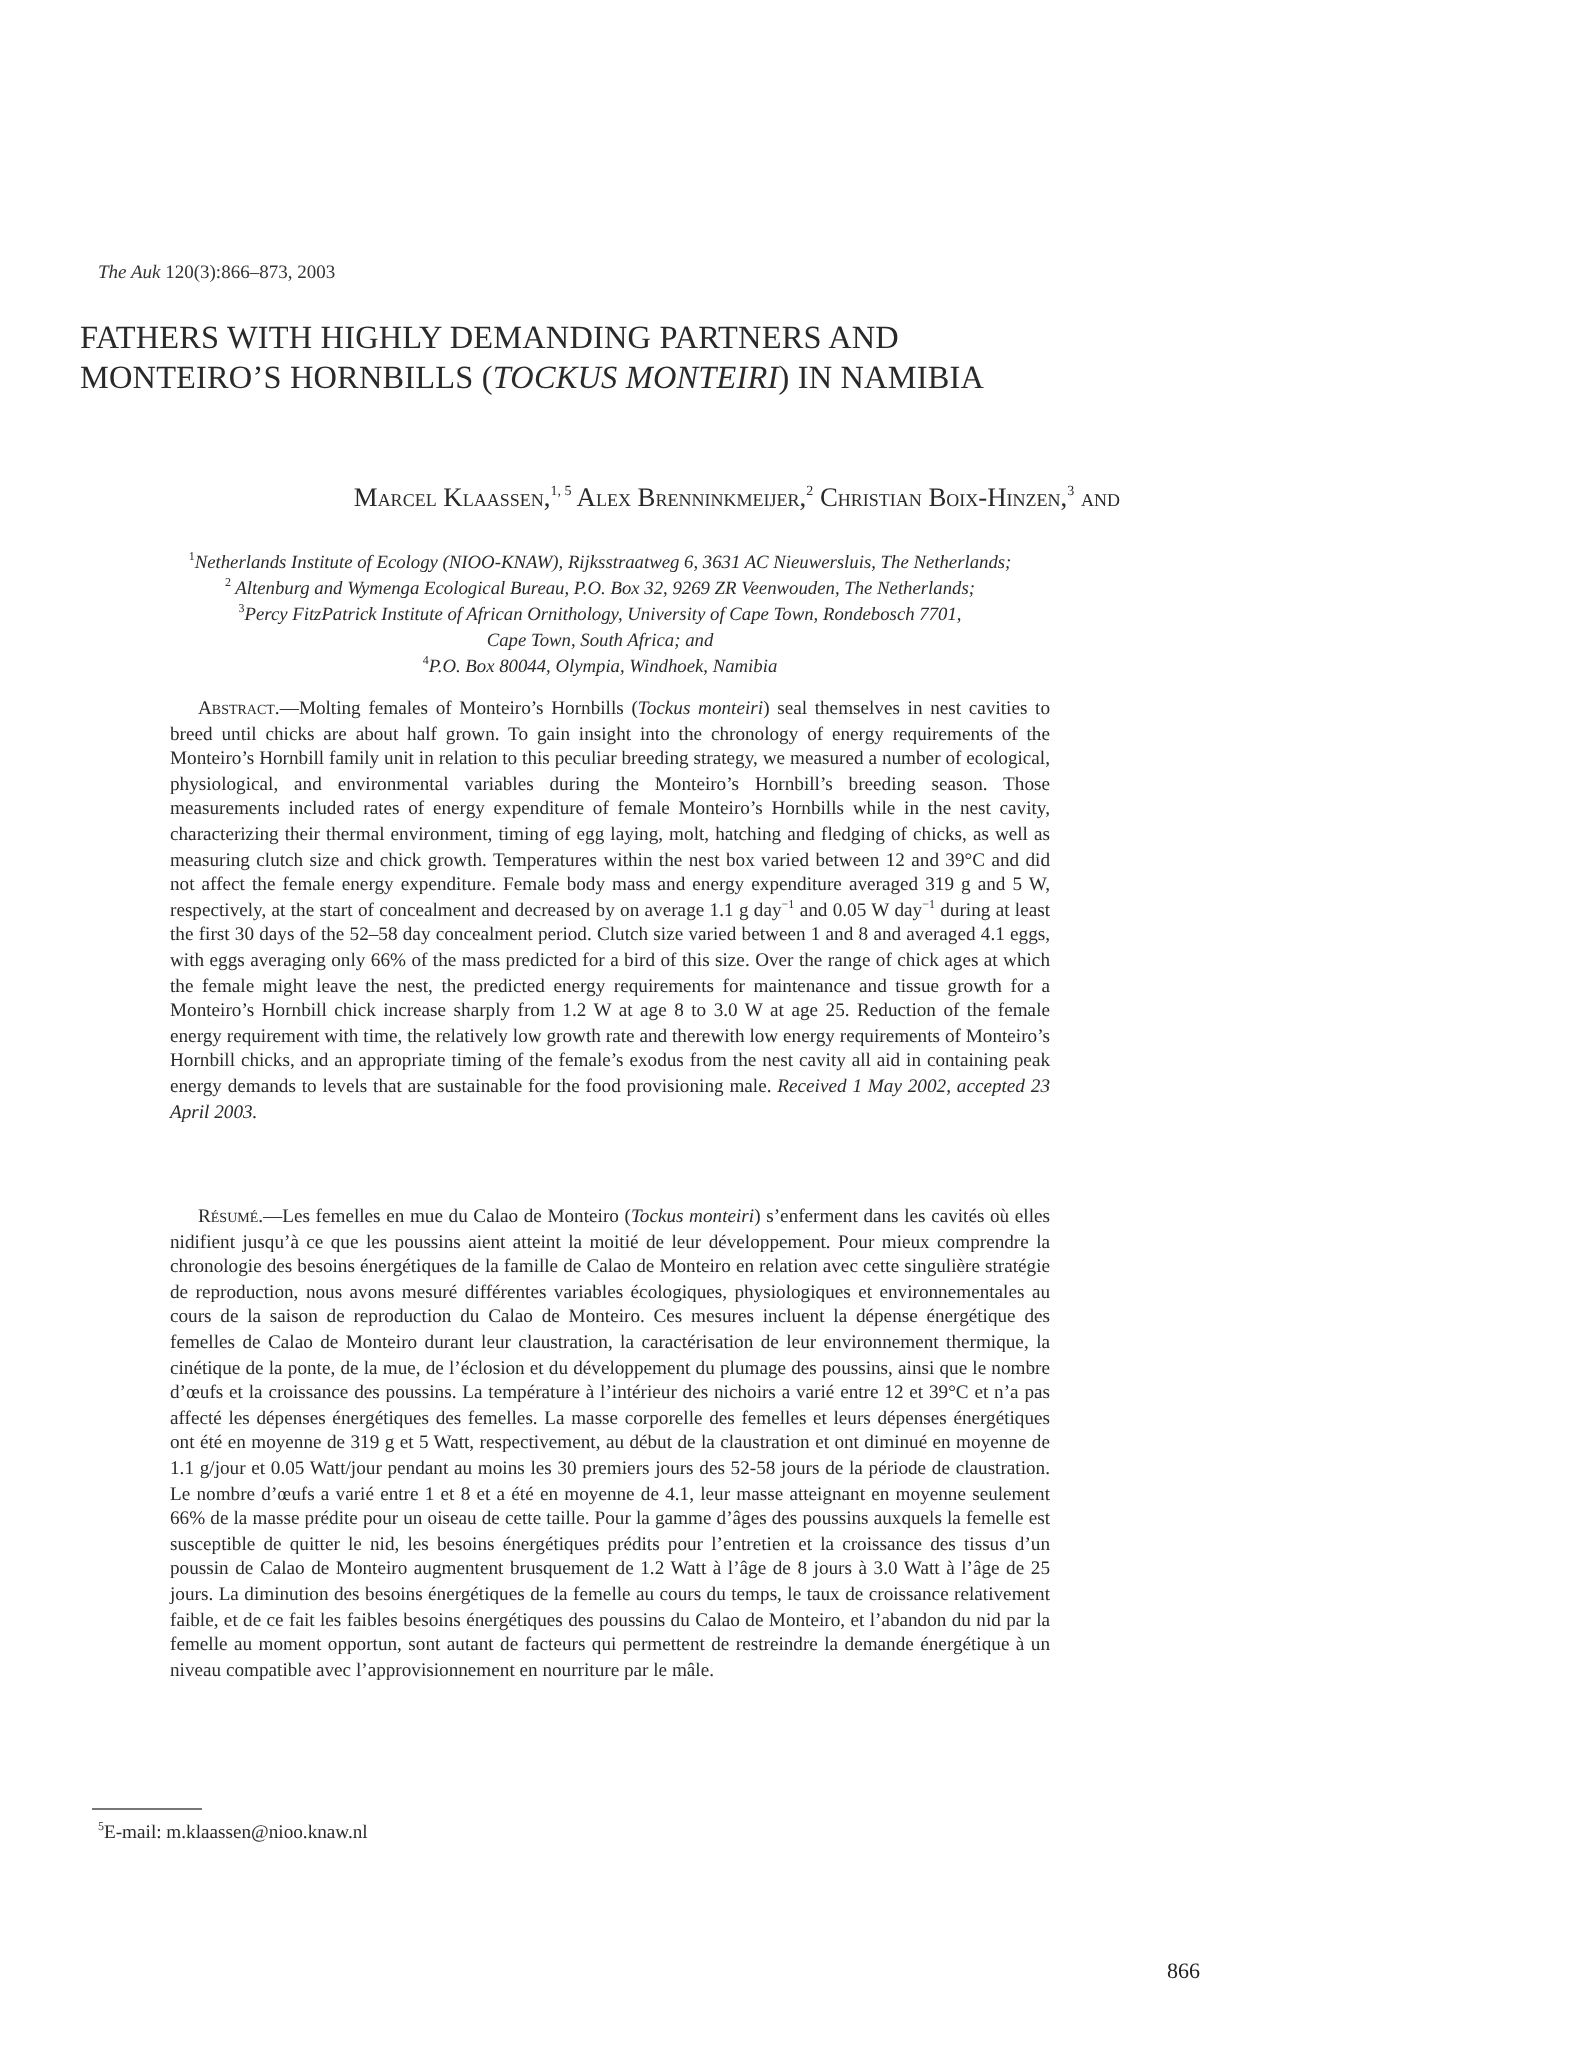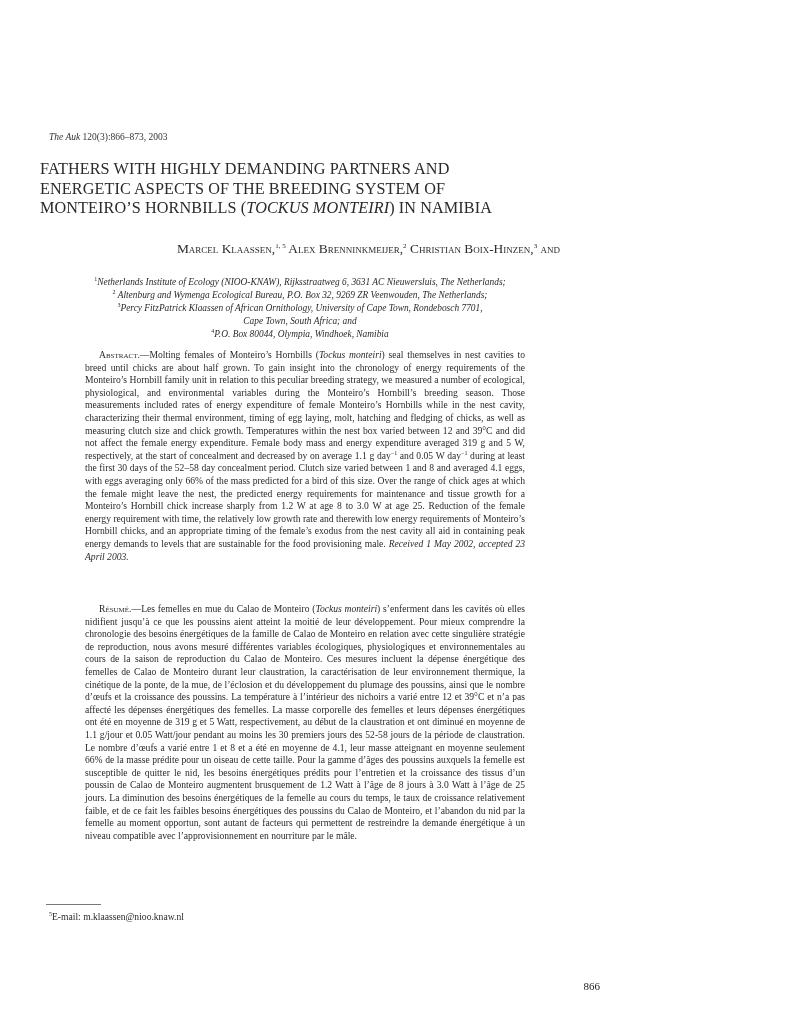--- a/index.html
+++ b/index.html
@@ -31,37 +31,36 @@
 </style>
 </head>
 <body>
 
 <div class="page">
 
   <div class="citation"><i>The Auk</i><span> 120(3):866–873, 2003</span></div>
 
   <div class="title">
     <div>FATHERS WITH HIGHLY DEMANDING PARTNERS AND</div>
-    <div>ENERGETIC ASPECTS OF THE BREEDING SYSTEM OF</div>
     <div><span>MONTEIRO’S HORNBILLS (</span><i>TOCKUS MONTEIRI</i><span>) IN NAMIBIA</span></div>
   </div>
 
   <div class="authors">
     <div>
       <span>Marcel Klaassen,</span><sup>1, 5</sup>
       <span>Alex Brenninkmeijer,</span><sup>2</sup>
       <span>Christian Boix-Hinzen,</span><sup>3</sup>
       <span>and</span>
     </div>
   </div>
 
   <div class="affils">
     <div><sup>1</sup><span>Netherlands Institute of Ecology (NIOO-KNAW), Rijksstraatweg 6, 3631 AC Nieuwersluis, The Netherlands;</span></div>
     <div><sup>2</sup><span> Altenburg and Wymenga Ecological Bureau, P.O. Box 32, 9269 ZR Veenwouden, The Netherlands;</span></div>
-    <div><sup>3</sup><span>Percy FitzPatrick Klaassen of African Ornithology, University of Cape Town, Rondebosch 7701,</span></div>
+    <div><sup>3</sup><span>Percy FitzPatrick Institute of African Ornithology, University of Cape Town, Rondebosch 7701,</span></div>
     <div><span>Cape Town, South Africa; and</span></div>
     <div><sup>4</sup><span>P.O. Box 80044, Olympia, Windhoek, Namibia</span></div>
   </div>
 
   <p class="para abstract"><span class="lead">Abstract.</span><span>—Molting females of Monteiro’s Hornbills (</span><i>Tockus monteiri</i><span>) seal themselves in nest cavities to breed until chicks are about half grown. To gain insight into the chronology of energy requirements of the Monteiro’s Hornbill family unit in relation to this peculiar breeding strategy, we measured a number of ecological, physiological, and environmental variables during the Monteiro’s Hornbill’s breeding season. Those measurements included rates of energy expenditure of female Monteiro’s Hornbills while in the nest cavity, characterizing their thermal environment, timing of egg laying, molt, hatching and fledging of chicks, as well as measuring clutch size and chick growth. Temperatures within the nest box varied between 12 and 39°C and did not affect the female energy expenditure. Female body mass and energy expenditure averaged 319 g and 5 W, respectively, at the start of concealment and decreased by on average 1.1 g day</span><sup>−1</sup><span> and 0.05 W day</span><sup>−1</sup><span> during at least the first 30 days of the 52–58 day concealment period. Clutch size varied between 1 and 8 and averaged 4.1 eggs, with eggs averaging only 66% of the mass predicted for a bird of this size. Over the range of chick ages at which the female might leave the nest, the predicted energy requirements for maintenance and tissue growth for a Monteiro’s Hornbill chick increase sharply from 1.2 W at age 8 to 3.0 W at age 25. Reduction of the female energy requirement with time, the relatively low growth rate and therewith low energy requirements of Monteiro’s Hornbill chicks, and an appropriate timing of the female’s exodus from the nest cavity all aid in containing peak energy demands to levels that are sustainable for the food provisioning male. </span><i>Received 1 May 2002, accepted 23 April 2003.</i></p>
 
   <p class="para resume"><span class="lead">Résumé.</span><span>—Les femelles en mue du Calao de Monteiro (</span><i>Tockus monteiri</i><span>) s’enferment dans les cavités où elles nidifient jusqu’à ce que les poussins aient atteint la moitié de leur développement. Pour mieux comprendre la chronologie des besoins énergétiques de la famille de Calao de Monteiro en relation avec cette singulière stratégie de reproduction, nous avons mesuré différentes variables écologiques, physiologiques et environnementales au cours de la saison de reproduction du Calao de Monteiro. Ces mesures incluent la dépense énergétique des femelles de Calao de Monteiro durant leur claustration, la caractérisation de leur environnement thermique, la cinétique de la ponte, de la mue, de l’éclosion et du développement du plumage des poussins, ainsi que le nombre d’œufs et la croissance des poussins. La température à l’intérieur des nichoirs a varié entre 12 et 39°C et n’a pas affecté les dépenses énergétiques des femelles. La masse corporelle des femelles et leurs dépenses énergétiques ont été en moyenne de 319 g et 5 Watt, respectivement, au début de la claustration et ont diminué en moyenne de 1.1 g/jour et 0.05 Watt/jour pendant au moins les 30 premiers jours des 52-58 jours de la période de claustration. Le nombre d’œufs a varié entre 1 et 8 et a été en moyenne de 4.1, leur masse atteignant en moyenne seulement 66% de la masse prédite pour un oiseau de cette taille. Pour la gamme d’âges des poussins auxquels la femelle est susceptible de quitter le nid, les besoins énergétiques prédits pour l’entretien et la croissance des tissus d’un poussin de Calao de Monteiro augmentent brusquement de 1.2 Watt à l’âge de 8 jours à 3.0 Watt à l’âge de 25 jours. La diminution des besoins énergétiques de la femelle au cours du temps, le taux de croissance relativement faible, et de ce fait les faibles besoins énergétiques des poussins du Calao de Monteiro, et l’abandon du nid par la femelle au moment opportun, sont autant de facteurs qui permettent de restreindre la demande énergétique à un niveau compatible avec l’approvisionnement en nourriture par le mâle.</span></p>
 
   <div class="footnote-rule"></div>
   <div class="footnote"><sup>5</sup><span>E-mail: m.klaassen@nioo.knaw.nl</span></div>

